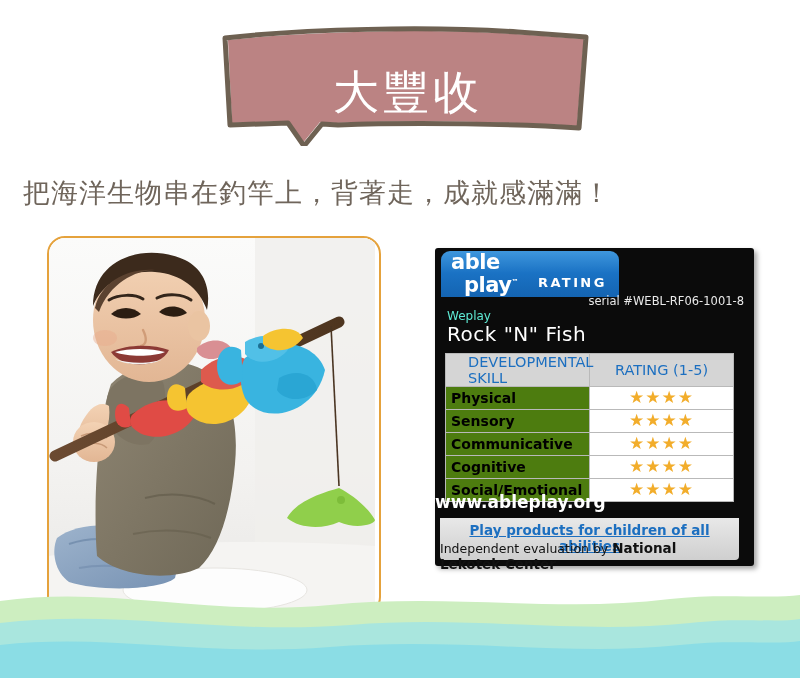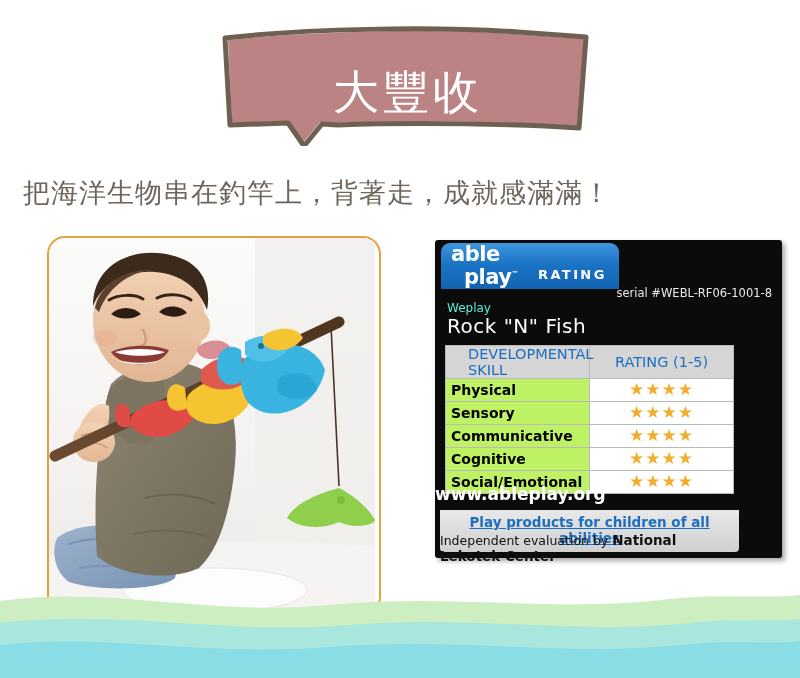--- a/index.html
+++ b/index.html
@@ -63,22 +63,22 @@
     border-radius: 18px;
     background: #ffffff;
     overflow: hidden;
   }
   #photo-canvas { display: block; width: 326px; height: 371px; }
 
   
   #ableplay-card {
     position: absolute;
     left: 435px;
-    top: 240px;
-    width: 347px;
+    top: 248px;
+    width: 319px;
     height: 318px;
     background: #0b0b0b;
     box-shadow: 3px 3px 5px rgba(0,0,0,0.35);
     border-radius: 3px;
   }
   #ap-logo {
     position: absolute;
     left: 6px; top: 3px;
     width: 178px; height: 46px;
     background: linear-gradient(180deg, #3f97dd 0%, #1a72c4 48%, #1464b2 100%);
@@ -147,21 +147,21 @@
     background: #d5d5d5;
     color: #1c6fc0;
     font-size: 14.5px;
     font-weight: normal;
     text-align: left;
     padding-left: 22px;
     font-family: "DejaVu Sans", "Liberation Sans", sans-serif;
   }
   #ap-table thead th.rating-col { text-align: center; padding-left: 0; }
   #ap-table tbody td.skill {
-    background: #bef264;
+    background: #4d7c0f;
     color: #000000;
     font-size: 14px;
     font-weight: bold;
     padding-left: 5px;
     font-family: "DejaVu Sans", "Liberation Sans", sans-serif;
   }
   #ap-table tbody td.stars {
     background: #ffffff;
     text-align: center;
     white-space: nowrap;

